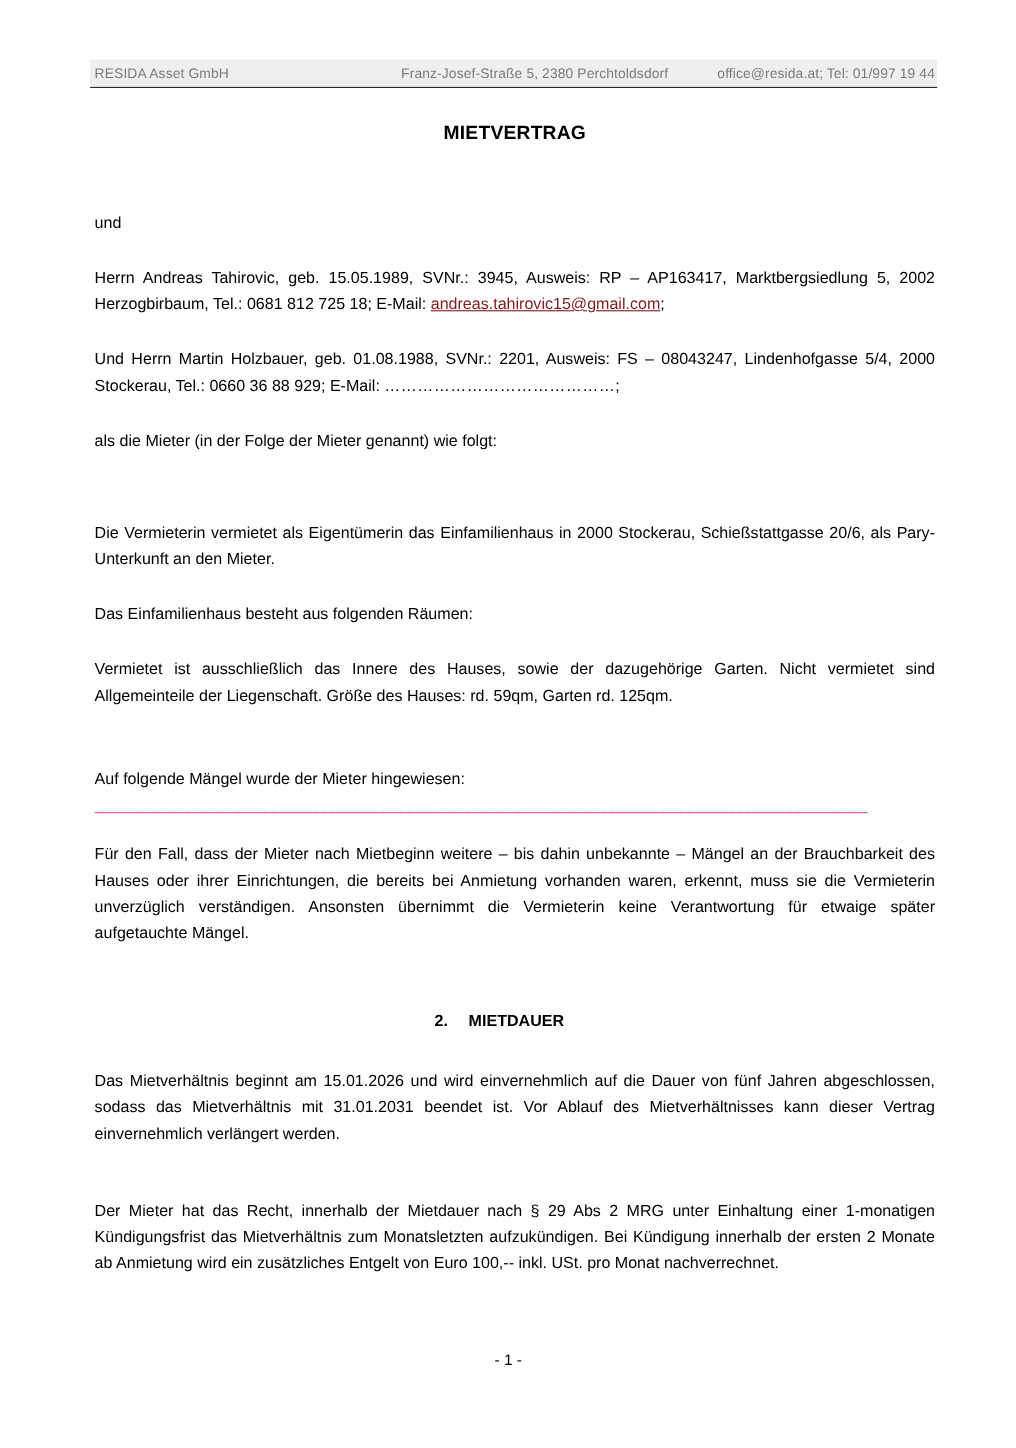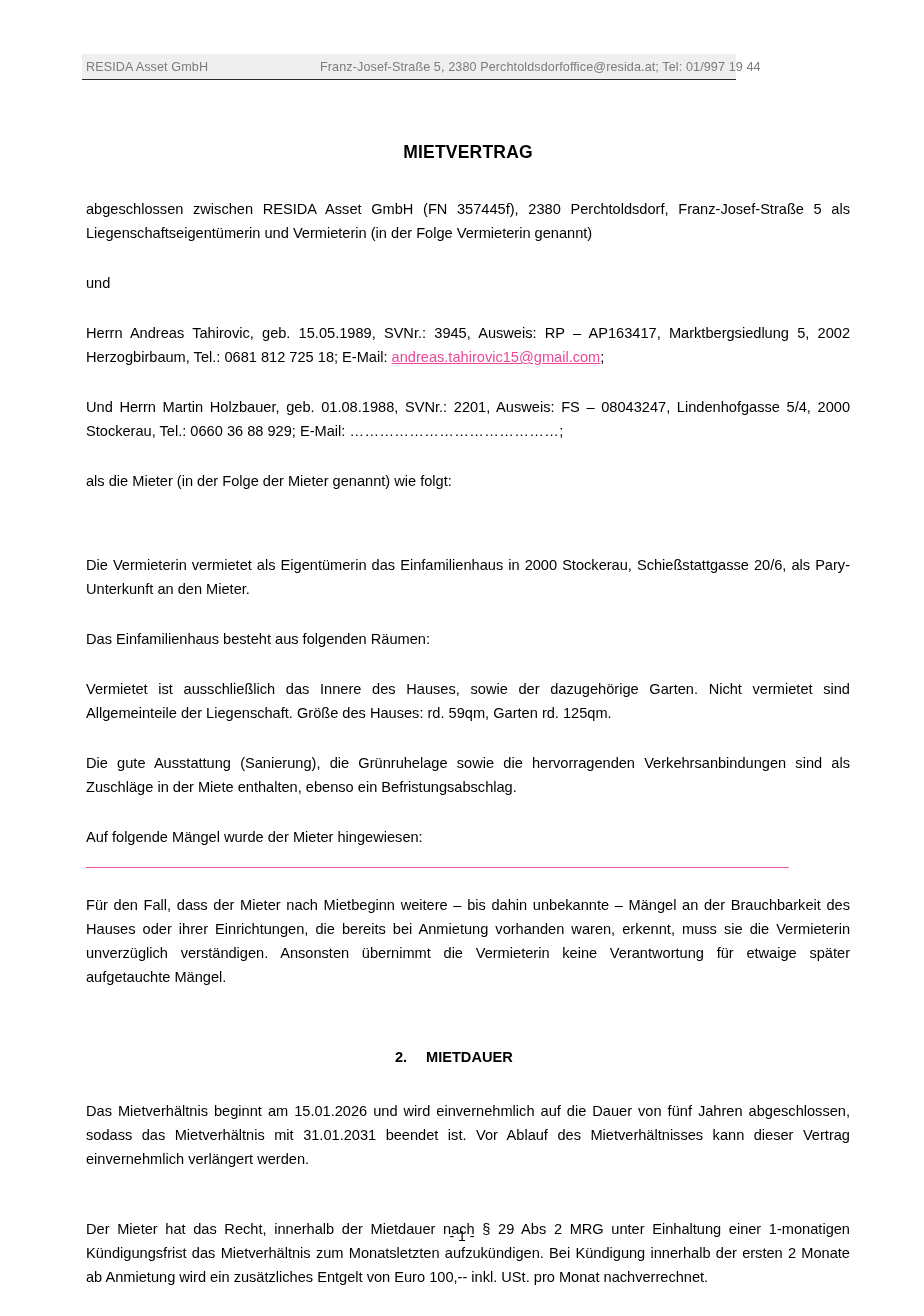--- a/index.html
+++ b/index.html
@@ -22,21 +22,21 @@
     height: 1316px;
     box-sizing: border-box;
     padding: 0;
   }
 
   
   .doc-header {
     position: absolute;
     left: 82px;
     top: 54px;
-    width: 654px;
+    width: 770px;
     height: 26px;
     background: #efefef;
     border-bottom: 1.6px solid #2b2b2b;
     display: flex;
     align-items: center;
     box-sizing: border-box;
   }
   .doc-header .hdr-cell {
     font-size: 12.6px;
     color: #7b7b7b;
@@ -52,21 +52,21 @@
     position: absolute;
     left: 86px;
     top: 104px;
     width: 764px;
   }
 
   h1.doc-title {
     font-size: 17.5px;
     font-weight: bold;
     text-align: center;
-    margin: 38px 0 0 0;
+    margin: 6px 0 0 0;
     letter-spacing: .2px;
   }
 
   p.para {
     font-size: 14.6px;
     line-height: 24px;
     text-align: justify;
     text-justify: inter-word;
     margin: 0;
     padding: 0;
@@ -87,21 +87,21 @@
     margin: 0;
     padding: 0;
     white-space: pre;
     text-align: left;
     padding-left: 309px;
     line-height: 24px;
   }
   .section-heading .num { display: inline-block; width: 31px; }
 
   a.maillink {
-    color: #ec4899;
+    color: #7f1d1d;
   }
 
   .rule-line {
     font-size: 14.6px;
     line-height: 22px;
     letter-spacing: -0.4px;
     overflow: hidden;
     white-space: nowrap;
     width: 764px;
     margin: 0;
@@ -130,21 +130,20 @@
     <span class="hdr-cell hdr-left">RESIDA Asset GmbH</span>
     <span class="hdr-cell hdr-center">Franz-Josef-Straße 5, 2380 Perchtoldsdorf</span>
     <span class="hdr-cell hdr-right">office@resida.at; Tel: 01/997 19 44</span>
   </div>
 
   <div class="content">
 
     <h1 class="doc-title">MIETVERTRAG</h1>
 
     <div class="sp-34"></div>
-    <p class="para">abgeschlossen zwischen RESIDA Asset GmbH (FN 357445f), 2380 Perchtoldsdorf, Franz-Josef-Straße 5 als Liegenschaftseigentümerin und Vermieterin (in der Folge Vermieterin genannt)</p>
 
     <div class="sp-26"></div>
     <p class="para no-justify">und</p>
 
     <div class="sp-26"></div>
     <p class="para"><span>Herrn Andreas Tahirovic, geb. 15.05.1989, SVNr.: 3945, Ausweis: RP – AP163417, Marktbergsiedlung 5, 2002 Herzogbirbaum, Tel.: 0681 812 725 18; E-Mail: </span><a class="maillink" href="#">andreas.tahirovic15@gmail.com</a><span>;</span></p>
 
     <div class="sp-26"></div>
     <p class="para"><span>Und Herrn Martin Holzbauer, geb. 01.08.1988, SVNr.: 2201, Ausweis: FS – 08043247, Lindenhofgasse 5/4, 2000 Stockerau, Tel.: 0660 36 88 929; E-Mail: </span><span class="dots">……………………………………;</span></p>
 
@@ -156,21 +155,20 @@
     <div class="sp-30"></div>
     <p class="para">Die Vermieterin vermietet als Eigentümerin das Einfamilienhaus in 2000 Stockerau, Schießstattgasse 20/6, als Pary-Unterkunft an den Mieter.</p>
 
     <div class="sp-26"></div>
     <p class="para no-justify">Das Einfamilienhaus besteht aus folgenden Räumen:</p>
 
     <div class="sp-26"></div>
     <p class="para">Vermietet ist ausschließlich das Innere des Hauses, sowie der dazugehörige Garten. Nicht vermietet sind Allgemeinteile der Liegenschaft. Größe des Hauses: rd. 59qm, Garten rd. 125qm.</p>
 
     <div class="sp-26"></div>
-    <p class="para">Die gute Ausstattung (Sanierung), die Grünruhelage sowie die hervorragenden Verkehrsanbindungen sind als Zuschläge in der Miete enthalten, ebenso ein Befristungsabschlag.</p>
 
     <div class="sp-26"></div>
     <p class="para no-justify">Auf folgende Mängel wurde der Mieter hingewiesen:</p>
     <p class="rule-line">___________________________________________________________________________________________</p>
 
     <div class="sp-22"></div>
     <p class="para">Für den Fall, dass der Mieter nach Mietbeginn weitere – bis dahin unbekannte – Mängel an der Brauchbarkeit des Hauses oder ihrer Einrichtungen, die bereits bei Anmietung vorhanden waren, erkennt, muss sie die Vermieterin unverzüglich verständigen. Ansonsten übernimmt die Vermieterin keine Verantwortung für etwaige später aufgetauchte Mängel.</p>
 
     <div class="sp-56"></div>
     <p class="section-heading"><span class="num">2.</span><span>MIETDAUER</span></p>

